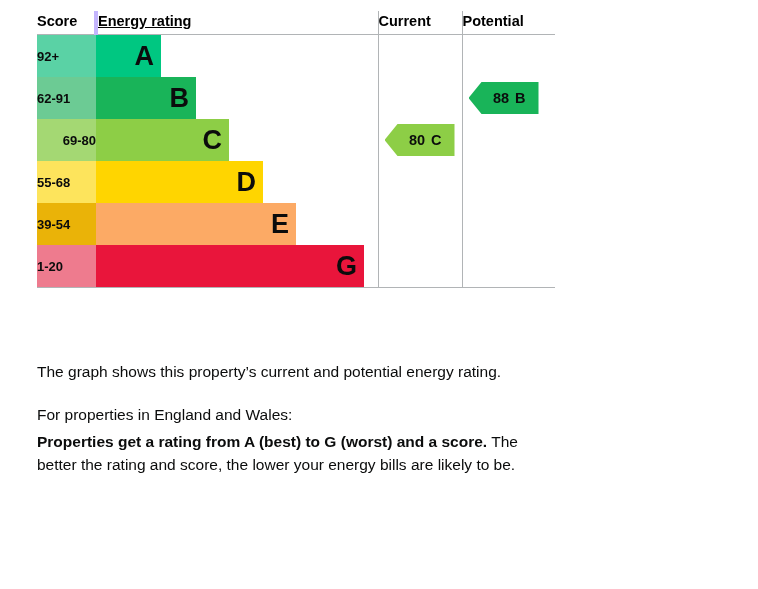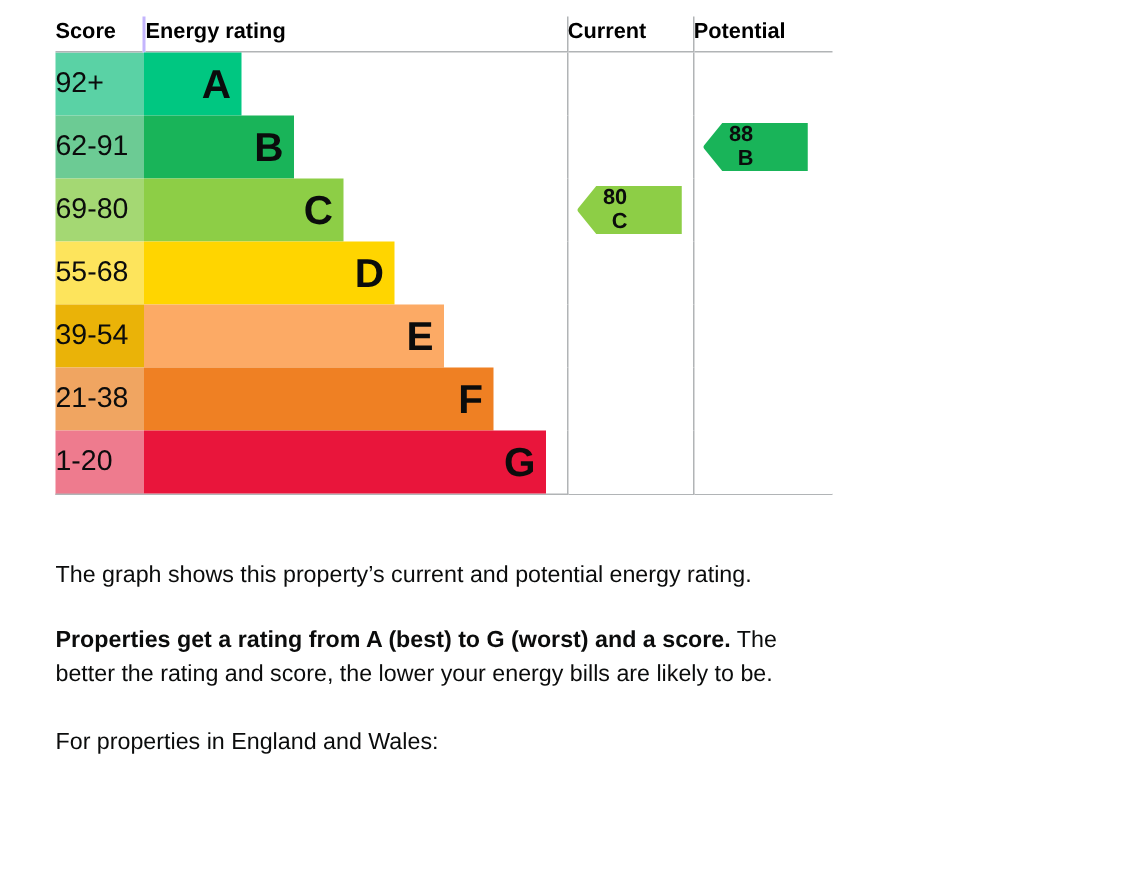--- a/index.html
+++ b/index.html
@@ -38,34 +38,34 @@
     font-size: 14.5px;
     font-weight: bold;
     text-align: left;
     padding: 2px 0 5px 0;
     border-bottom: 1px solid #b1b4b6;
     color: #000000;
     background: #ffffff;
     vertical-align: bottom;
   }
   th.h-score     { padding-left: 7px; }
-  th.h-rating    { padding-left: 9px; border-left: 2px solid #c4b5fd; }
+  th.h-rating    { padding-left: 9px; border-left: 4px solid #c4b5fd; text-decoration: underline; }
   th.h-current   { padding-left: 13px; border-left: 1px solid #b1b4b6; }
   th.h-potential { padding-left: 13px; border-left: 1px solid #b1b4b6; }
 
   table.epc td {
     padding: 0;
     height: 42px;
     vertical-align: middle;
   }
 
   
   td.score {
-    font-size: 19px;
-    font-weight: normal;
+    font-size: 13px;
+    font-weight: bold;
     padding-left: 7px;
     color: #0b0c0c;
     white-space: nowrap;
   }
 
   
   td.rating {
     position: relative;
     padding: 0;
   }
@@ -102,35 +102,34 @@
     display: flex;
     align-items: center;
     justify-content: flex-end;
     padding-right: 13px;
     box-sizing: border-box;
     font-size: 14.5px;
     font-weight: bold;
     color: #0b0c0c;
     clip-path: polygon(13px 0, 100% 0, 100% 100%, 13px 100%, 0 50%);
     white-space: nowrap;
-    flex-direction: column;
   }
   .badge .b-score { margin-right: 6px; }
 
   
   .copy {
     position: absolute;
     left: 37px;
     top: 356px;
     width: 520px;
     font-size: 15.5px;
     line-height: 23px;
     color: #0b0c0c;
   }
-  .copy p { margin: 16px 0 22px 0; }
+  .copy p { margin: 4px 0 22px 0; }
   .copy p.tight { margin-bottom: 20px; }
   .copy b { font-weight: bold; }
   .copy ul {
     margin: 6px 0 0 0;
     padding-left: 34px;
     list-style: disc;
   }
   .copy ul li { margin: 0 0 2px 0; }
 </style>
 </head>
@@ -175,21 +174,21 @@
         <td class="cur"></td>
         <td class="pot">
           <div class="badge" id="badge-potential" style="background: rgb(25, 180, 89);">
             <span class="b-score">88</span>
             <span class="b-letter">B</span>
           </div>
         </td>
       </tr>
 
       <tr>
-        <td class="score" style="background: rgb(164, 216, 115);">69-80</td>
+        <td class="score" style="background: rgb(164, 216, 115); text-align: right;">69-80</td>
         <td class="rating">
           <div class="bar" style="background: rgb(141, 206, 70); width: 133px;">
             <span class="letter">C</span>
           </div>
         </td>
         <td class="cur">
           <div class="badge" id="badge-current" style="background: rgb(141, 206, 70);">
             <span class="b-score">80</span>
             <span class="b-letter">C</span>
           </div>
@@ -212,43 +211,33 @@
         <td class="score" style="background: #eab308;">39-54</td>
         <td class="rating">
           <div class="bar" style="background: rgb(252, 170, 101); width: 200px;">
             <span class="letter">E</span>
           </div>
         </td>
         <td class="cur"></td>
         <td class="pot"></td>
       </tr>
 
-      <tr>
-        <td class="score" style="background: rgb(240, 165, 97);">21-38</td>
-        <td class="rating">
-          <div class="bar" style="background: rgb(239, 128, 35); width: 233px;">
-            <span class="letter">F</span>
-          </div>
-        </td>
-        <td class="cur"></td>
-        <td class="pot"></td>
-      </tr>
 
       <tr>
         <td class="score" style="background: rgb(238, 123, 142);">1-20</td>
         <td class="rating">
           <div class="bar" style="background: rgb(233, 21, 59); width: 268px;">
             <span class="letter">G</span>
           </div>
         </td>
         <td class="cur"></td>
         <td class="pot"></td>
       </tr>
 
     </tbody>
   </table>
 </div>
 
 <div class="copy">
   <p class="tight">The graph shows this property’s current and potential energy rating.</p>
+  <p style="margin-bottom:0">For properties in England and Wales:</p>
   <p><b>Properties get a rating from A (best) to G (worst) and a score.</b><span> The better the rating and score, the lower your energy bills are likely to be.</span></p>
-  <p style="margin-bottom:0">For properties in England and Wales:</p>
 </div>
 
 </body></html>

